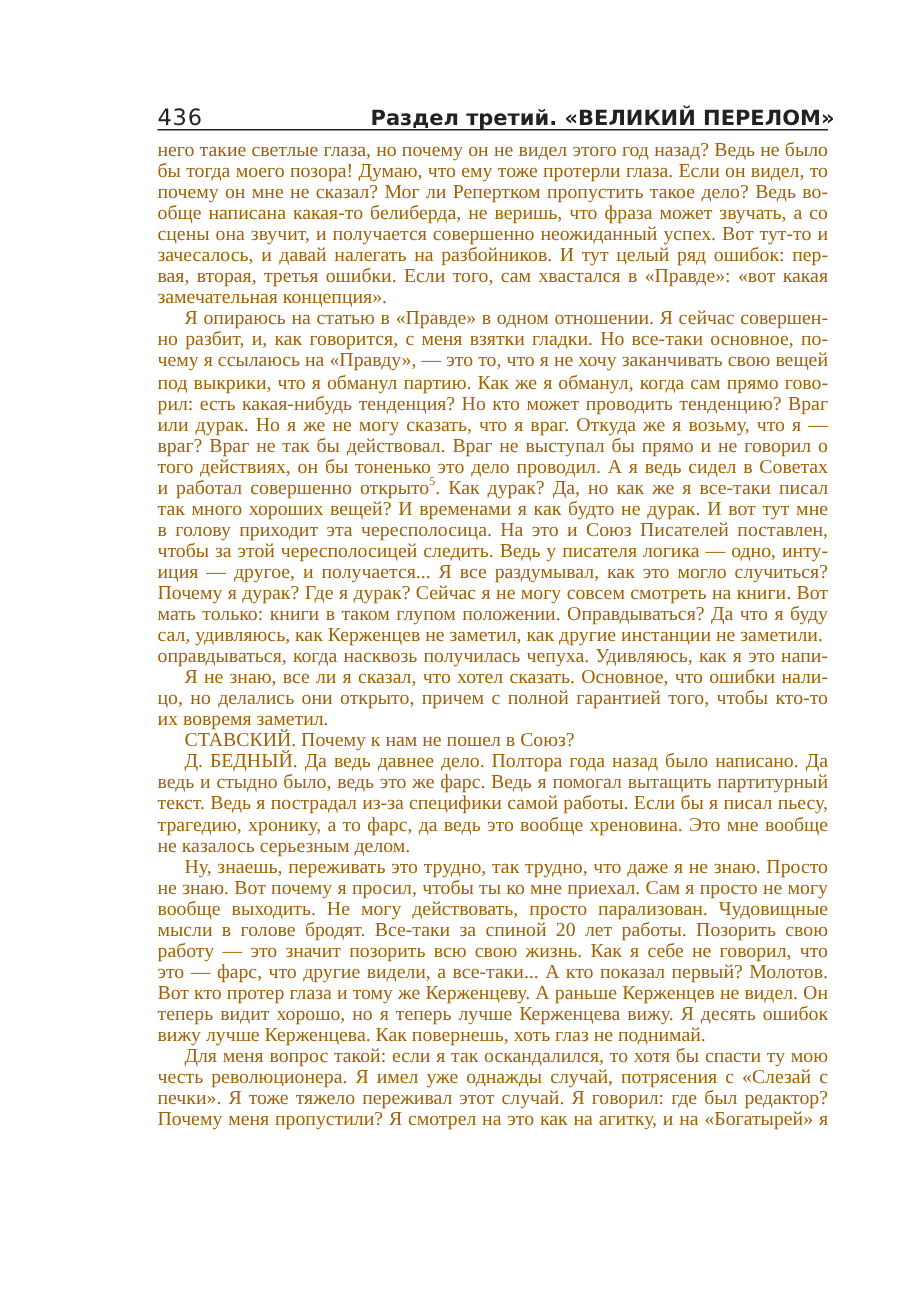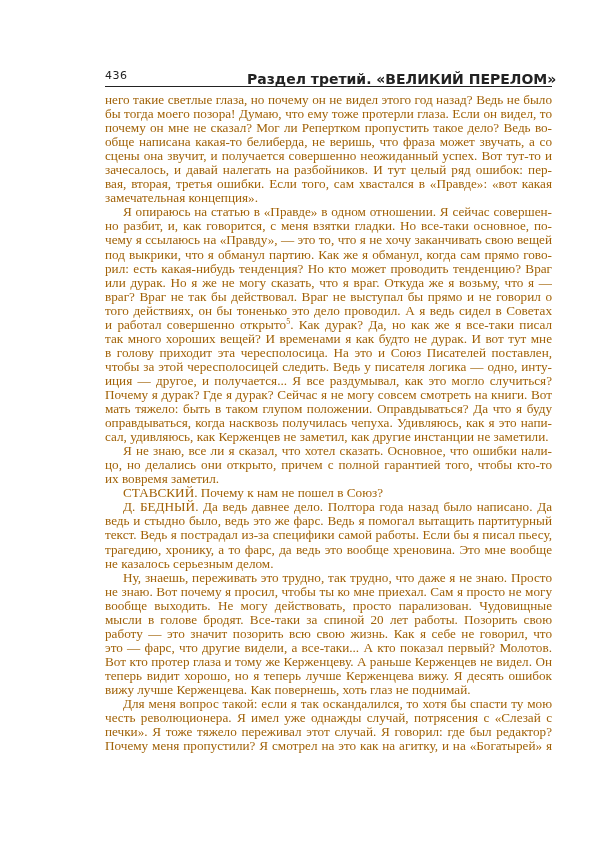--- a/index.html
+++ b/index.html
@@ -23,21 +23,21 @@
   .running-head {
     position: relative;
     height: 20px;
     border-bottom: 1.2px solid #222;
     font-family: "DejaVu Sans", sans-serif;
   }
   .page-number {
     position: absolute;
     left: 0;
     top: 3px;
-    font-size: 11px;
+    font-size: 15px;
     letter-spacing: 0.5px;
     color: #222;
   }
   .section-title {
     position: absolute;
     left: 142px;
     top: 5px;
     font-size: 14px;
     font-weight: bold;
     color: #222;
@@ -103,23 +103,23 @@
       <span class="line">рил: есть какая-нибудь тенденция? Но кто может проводить тенденцию? Враг</span>
       <span class="line">или дурак. Но я же не могу сказать, что я враг. Откуда же я возьму, что я —</span>
       <span class="line">враг? Враг не так бы действовал. Враг не выступал бы прямо и не говорил о</span>
       <span class="line">того действиях, он бы тоненько это дело проводил. А я ведь сидел в Советах</span>
       <span class="line"><span>и работал совершенно открыто</span><sup>5</sup><span>. Как дурак? Да, но как же я все-таки писал</span></span>
       <span class="line">так много хороших вещей? И временами я как будто не дурак. И вот тут мне</span>
       <span class="line">в голову приходит эта чересполосица. На это и Союз Писателей поставлен,</span>
       <span class="line">чтобы за этой чересполосицей следить. Ведь у писателя логика — одно, инту-</span>
       <span class="line">иция — другое, и получается... Я все раздумывал, как это могло случиться?</span>
       <span class="line">Почему я дурак? Где я дурак? Сейчас я не могу совсем смотреть на книги. Вот</span>
-      <span class="line">мать тяжело: быть в таком глупом положении. Оправдываться? Да что я буду</span>
+      <span class="line">мать только: книги в таком глупом положении. Оправдываться? Да что я буду</span>
+      <span class="line last">сал, удивляюсь, как Керженцев не заметил, как другие инстанции не заметили.</span>
       <span class="line">оправдываться, когда насквозь получилась чепуха. Удивляюсь, как я это напи-</span>
-      <span class="line last">сал, удивляюсь, как Керженцев не заметил, как другие инстанции не заметили.</span>
     </p>
 
     <p class="para">
       <span class="line indent">Я не знаю, все ли я сказал, что хотел сказать. Основное, что ошибки нали-</span>
       <span class="line">цо, но делались они открыто, причем с полной гарантией того, чтобы кто-то</span>
       <span class="line last">их вовремя заметил.</span>
     </p>
 
     <p class="para">
       <span class="line indent last">СТАВСКИЙ. Почему к нам не пошел в Союз?</span>

